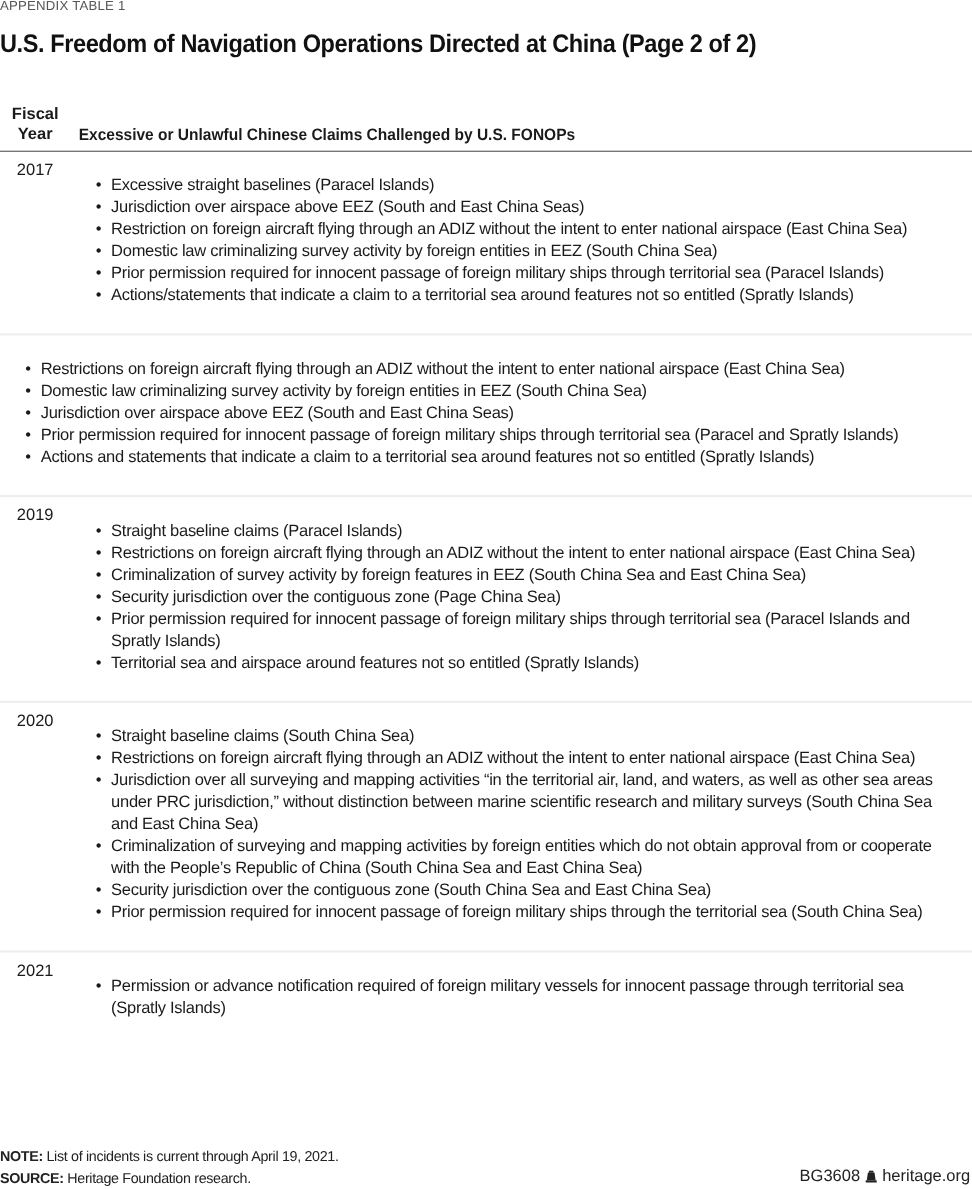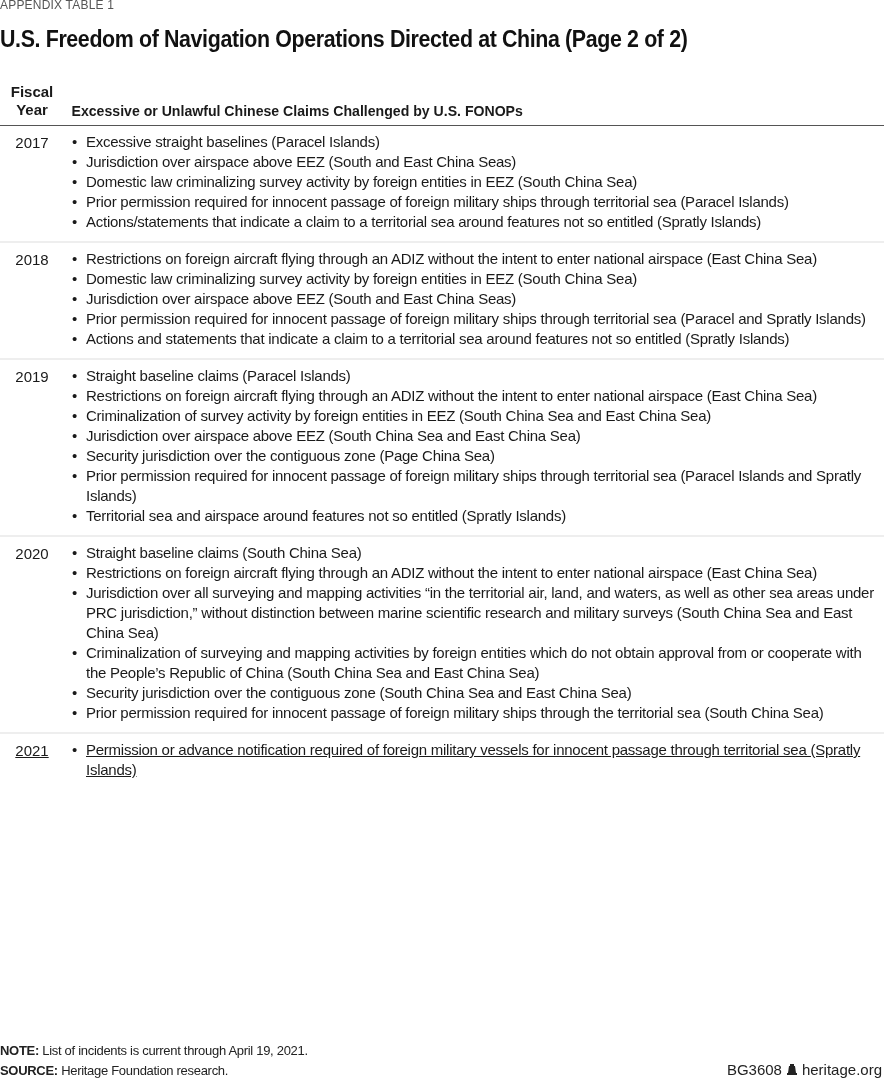--- a/index.html
+++ b/index.html
@@ -11,35 +11,35 @@
     position: absolute; left: 0; top: -2px;
     font-size: 12px; letter-spacing: 0.2px; color: #555;
     font-family: "Liberation Sans", sans-serif;
   }
   .title {
     position: absolute; left: 0; top: 26px; margin: 0;
     font-size: 23px; font-weight: bold; color: #111;
     letter-spacing: -0.4px; transform: scaleX(0.93); transform-origin: left center;
     white-space: nowrap;
   }
-  .table { position: absolute; left: 0; top: 80px; width: 884px; }
+  .table { position: absolute; left: 0; top: 92px; width: 884px; }
   .thead {
     display: flex; align-items: flex-end; height: 45px;
     border-bottom: 1.5px solid #555;
     font-weight: bold; font-size: 15px;
   }
   .th-year { width: 64px; text-align: center; line-height: 18px; padding-bottom: 6px; }
   .th-claims { padding-left: 8px; padding-bottom: 6px; transform: scaleX(0.94); transform-origin: left center; white-space: nowrap; }
   .row {
     display: flex; border-bottom: 2px solid #eeeeee;
     padding-top: 6px; padding-bottom: 9px;
   }
-  .row.last { border-bottom: none; text-decoration: underline; }
+  .row.last { border-bottom: none; }
   .year { width: 64px; text-align: center; font-size: 15px; line-height: 20px; padding-top: 1px; }
-  ul.claims { margin: 0; padding: 0; list-style: none; flex: 1; }
+  ul.claims { margin: 15px; padding: 0; list-style: none; flex: 1; }
   ul.claims li {
     position: relative; padding-left: 22px; padding-right: 6px;
     font-size: 15px; line-height: 20px; letter-spacing: -0.25px;
   }
   ul.claims li::before {
     content: "\2022"; position: absolute; left: 8px; top: 0;
   }
   .footer-note, .footer-source {
     position: absolute; left: 0; font-size: 13px; color: #222; letter-spacing: -0.3px;
   }
@@ -65,42 +65,41 @@
       <div>Year</div>
     </div>
     <div class="th-claims">Excessive or Unlawful Chinese Claims Challenged by U.S. FONOPs</div>
   </div>
   <div id="tbody">
       <div class="row">
         <div class="year">2017</div>
         <ul class="claims">
           <li>Excessive straight baselines (Paracel Islands)</li>
           <li>Jurisdiction over airspace above EEZ (South and East China Seas)</li>
+          <li>Restriction on foreign aircraft flying through an ADIZ without the intent to enter national airspace (East China Sea)</li>
           <li>Domestic law criminalizing survey activity by foreign entities in EEZ (South China Sea)</li>
           <li>Prior permission required for innocent passage of foreign military ships through territorial sea (Paracel Islands)</li>
           <li>Actions/statements that indicate a claim to a territorial sea around features not so entitled (Spratly Islands)</li>
         </ul>
       </div>
       <div class="row">
-        <div class="year">2018</div>
         <ul class="claims">
           <li>Restrictions on foreign aircraft flying through an ADIZ without the intent to enter national airspace (East China Sea)</li>
           <li>Domestic law criminalizing survey activity by foreign entities in EEZ (South China Sea)</li>
           <li>Jurisdiction over airspace above EEZ (South and East China Seas)</li>
           <li>Prior permission required for innocent passage of foreign military ships through territorial sea (Paracel and Spratly Islands)</li>
           <li>Actions and statements that indicate a claim to a territorial sea around features not so entitled (Spratly Islands)</li>
         </ul>
       </div>
       <div class="row">
         <div class="year">2019</div>
         <ul class="claims">
           <li>Straight baseline claims (Paracel Islands)</li>
           <li>Restrictions on foreign aircraft flying through an ADIZ without the intent to enter national airspace (East China Sea)</li>
-          <li>Criminalization of survey activity by foreign entities in EEZ (South China Sea and East China Sea)</li>
-          <li>Jurisdiction over airspace above EEZ (South China Sea and East China Sea)</li>
+          <li>Criminalization of survey activity by foreign features in EEZ (South China Sea and East China Sea)</li>
           <li>Security jurisdiction over the contiguous zone (Page China Sea)</li>
           <li>Prior permission required for innocent passage of foreign military ships through territorial sea (Paracel Islands and Spratly Islands)</li>
           <li>Territorial sea and airspace around features not so entitled (Spratly Islands)</li>
         </ul>
       </div>
       <div class="row">
         <div class="year">2020</div>
         <ul class="claims">
           <li>Straight baseline claims (South China Sea)</li>
           <li>Restrictions on foreign aircraft flying through an ADIZ without the intent to enter national airspace (East China Sea)</li>

